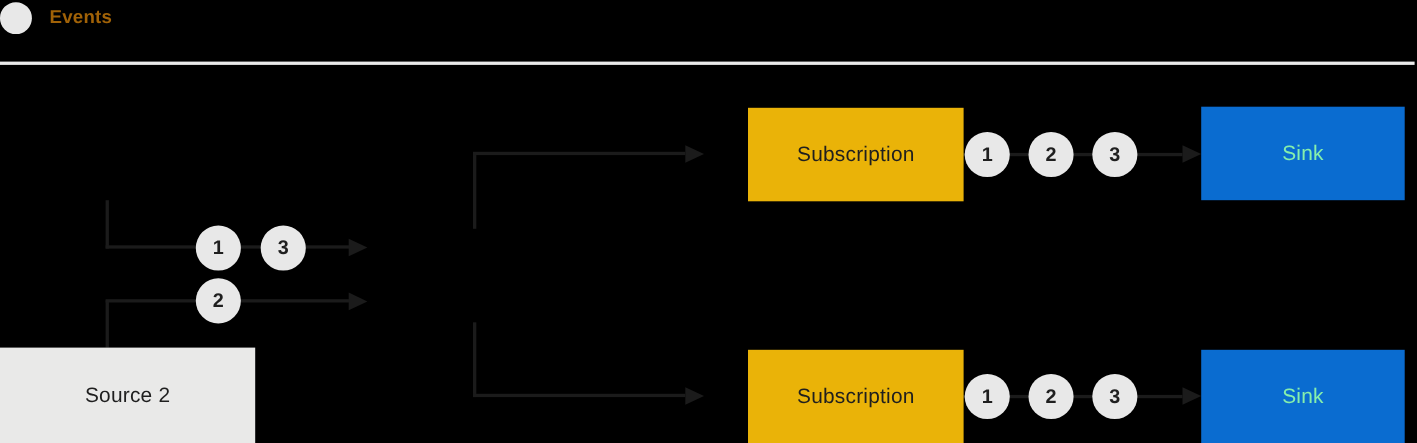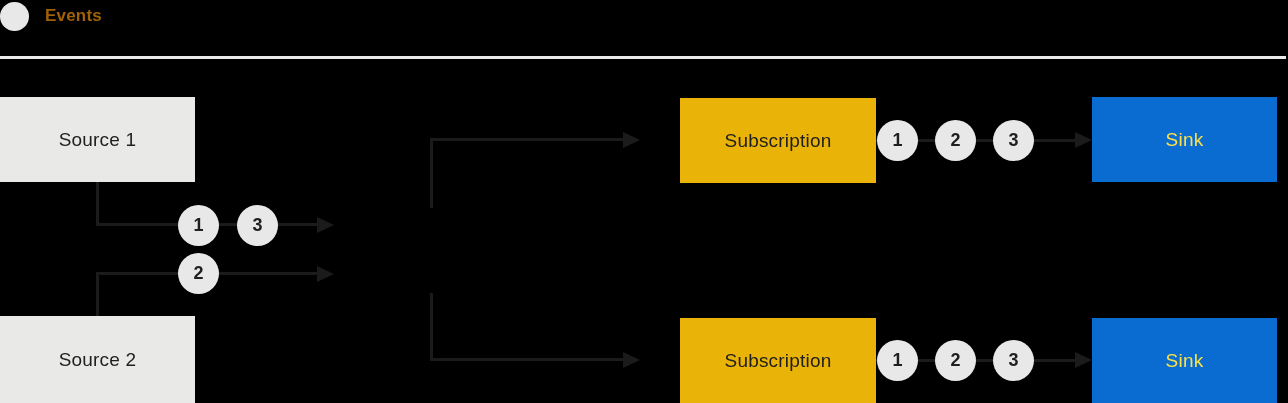--- a/index.html
+++ b/index.html
@@ -45,24 +45,24 @@
     align-items: center;
     justify-content: center;
     font-size: 19px;
     font-weight: 500;
     color: #1f1f1f;
     letter-spacing: 0.2px;
     z-index: 2;
   }
   .node.gray  { background: #e9e9e8; }
   .node.lblue { background: #eab308; margin-left: 40px; }
-  .node.blue  { background: #0a6cd0; color: #fde047; }
+  .node.blue  { background: #0a6cd0; color: #86efac; }
 
   #source1 { left: 0;      top: 97px;  width: 195px; height: 85px; }
-  #source2 { left: 0;      top: 316px; width: 195px; height: 87px; }
+  #source2 { left: 0;      top: 316px; width: 232px; height: 87px; }
   #channel { left: 334px;  top: 208px; width: 196px; height: 85px; }
   #subTop  { left: 640px;  top: 98px;  width: 196px; height: 85px; }
   #subBot  { left: 640px;  top: 318px; width: 196px; height: 85px; }
   #sinkTop { left: 1092px; top: 97px;  width: 185px; height: 85px; }
   #sinkBot { left: 1092px; top: 318px; width: 185px; height: 85px; }
 
   
   .h-line, .v-line {
     position: absolute;
     background: #1b1b1b;
@@ -117,23 +117,20 @@
   <div class="v-line" style="left:430px; top:293px; height:68px;"></div>
   <div class="h-line" style="left:430px; top:358px; width:193px;"></div>
   <div class="arrow-right" style="left:623px; top:352px;"></div>
 
   <div class="h-line" style="left:836px; top:139px; width:239px;"></div>
   <div class="arrow-right" style="left:1075px; top:132px;"></div>
 
   <div class="h-line" style="left:836px; top:359px; width:239px;"></div>
   <div class="arrow-right" style="left:1075px; top:352px;"></div>
 
-  <div id="source1" class="node gray">
-    <span>Source 1</span>
-  </div>
   <div id="source2" class="node gray">
     <span>Source 2</span>
   </div>
   <div id="subTop" class="node lblue">
     <span>Subscription</span>
   </div>
   <div id="subBot" class="node lblue">
     <span>Subscription</span>
   </div>
   <div id="sinkTop" class="node blue">

